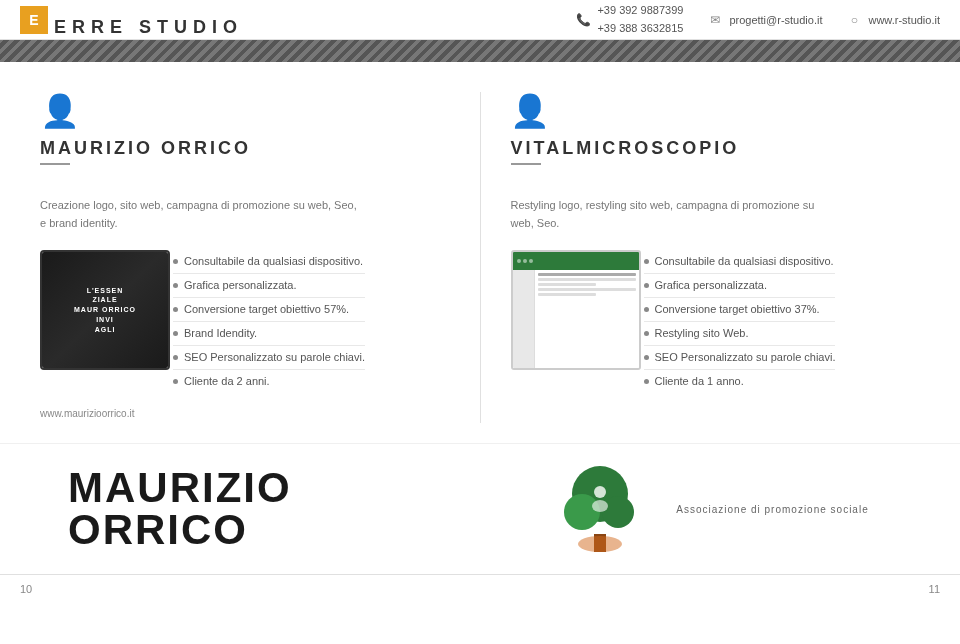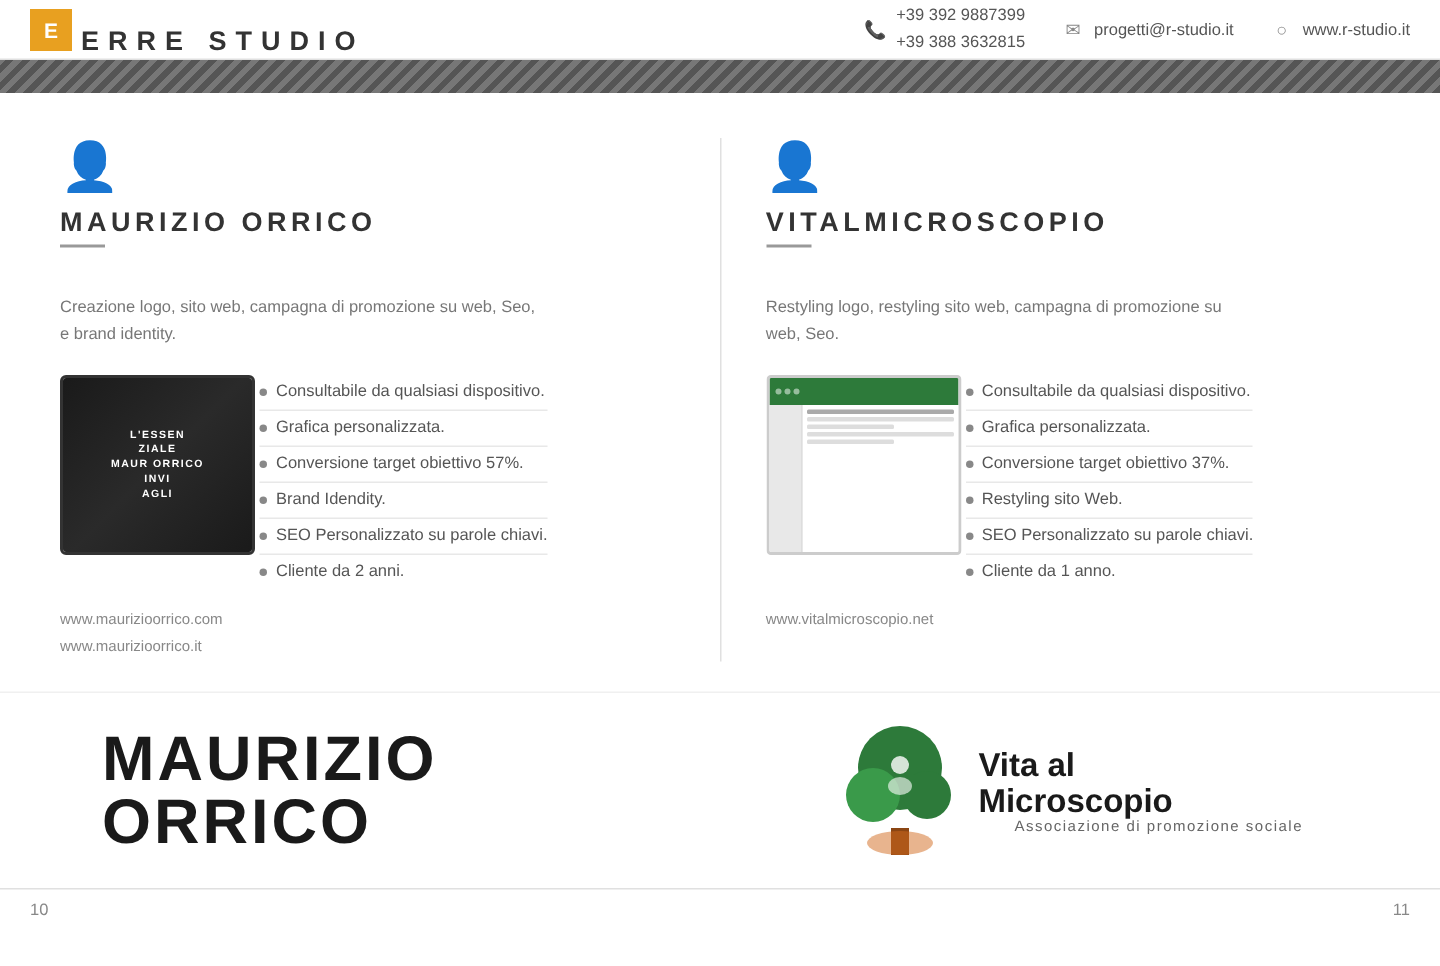--- a/index.html
+++ b/index.html
@@ -403,21 +403,20 @@
             <span class="bullet"></span>
             <span>SEO Personalizzato su parole chiavi.</span>
           </li>
         <li>
             <span class="bullet"></span>
             <span>Cliente da 2 anni.</span>
           </li>
       </ul>
     </div>
     <div class="feature-links">
-      <div>www.maurizioorrico.com</div>
       <div>www.maurizioorrico.it</div>
     </div>
   </div>
 
   <div class="col-right">
     <span class="person-icon">👤</span>
     <div class="person-name">VITALMICROSCOPIO</div>
     <div class="person-divider"></div>
     <div class="person-desc">Restyling logo, restyling sito web, campagna di promozione su web, Seo.</div>
 
@@ -461,23 +460,20 @@
         <li>
             <span class="bullet"></span>
             <span>SEO Personalizzato su parole chiavi.</span>
           </li>
         <li>
             <span class="bullet"></span>
             <span>Cliente da 1 anno.</span>
           </li>
       </ul>
     </div>
-    <div class="feature-links">
-      <div>www.vitalmicroscopio.net</div>
-    </div>
   </div>
 
 </div>
 
 <div class="bottom-section">
   <div class="bottom-left">
     <div class="bottom-title">
       <div>MAURIZIO</div>
       <div>ORRICO</div>
     </div>
@@ -494,24 +490,20 @@
         <circle cx="40" cy="30" r="28" fill="#2d7a3a"></circle>
 
         <circle cx="22" cy="48" r="18" fill="#3a9a4a"></circle>
 
         <circle cx="58" cy="48" r="16" fill="#2d7a3a"></circle>
 
         <circle cx="40" cy="28" r="6" fill="white" opacity="0.8"></circle>
         <ellipse cx="40" cy="42" rx="8" ry="6" fill="white" opacity="0.6"></ellipse>
       </svg>
       <div class="vita-text">
-        <div class="vita-name">
-          <div>Vita al</div>
-          <div>Microscopio</div>
-        </div>
         <div class="vita-subtitle">Associazione di promozione sociale</div>
       </div>
     </div>
   </div>
 </div>
 
 <div class="page-numbers">
   <span>10</span>
   <span>11</span>
 </div>

